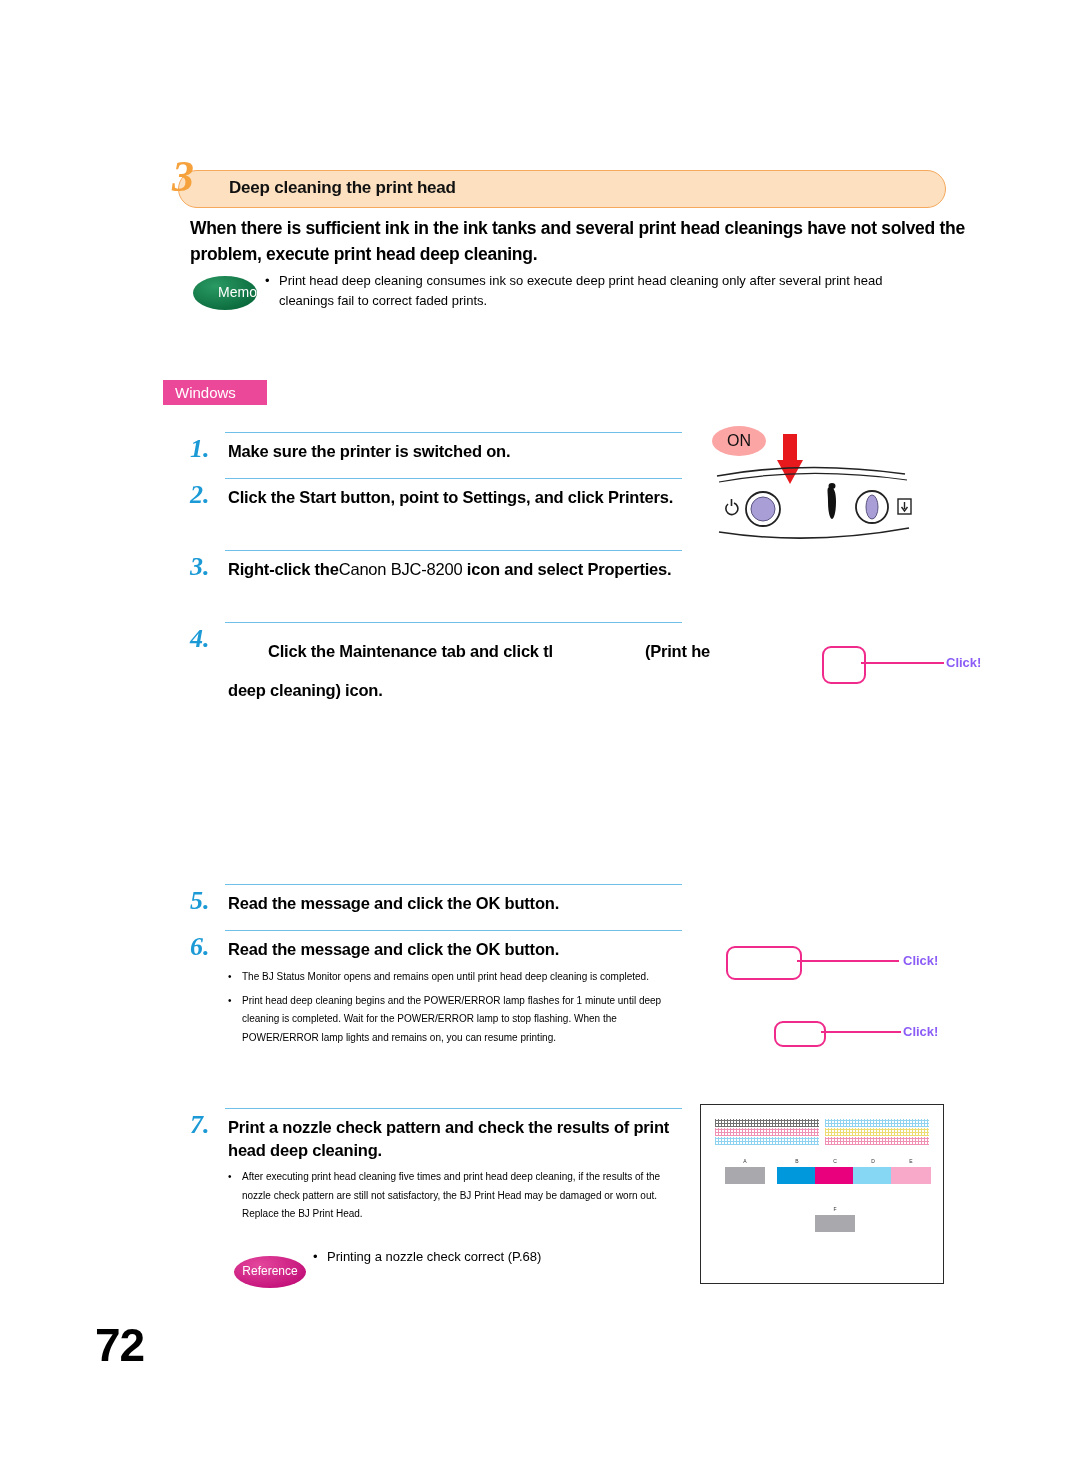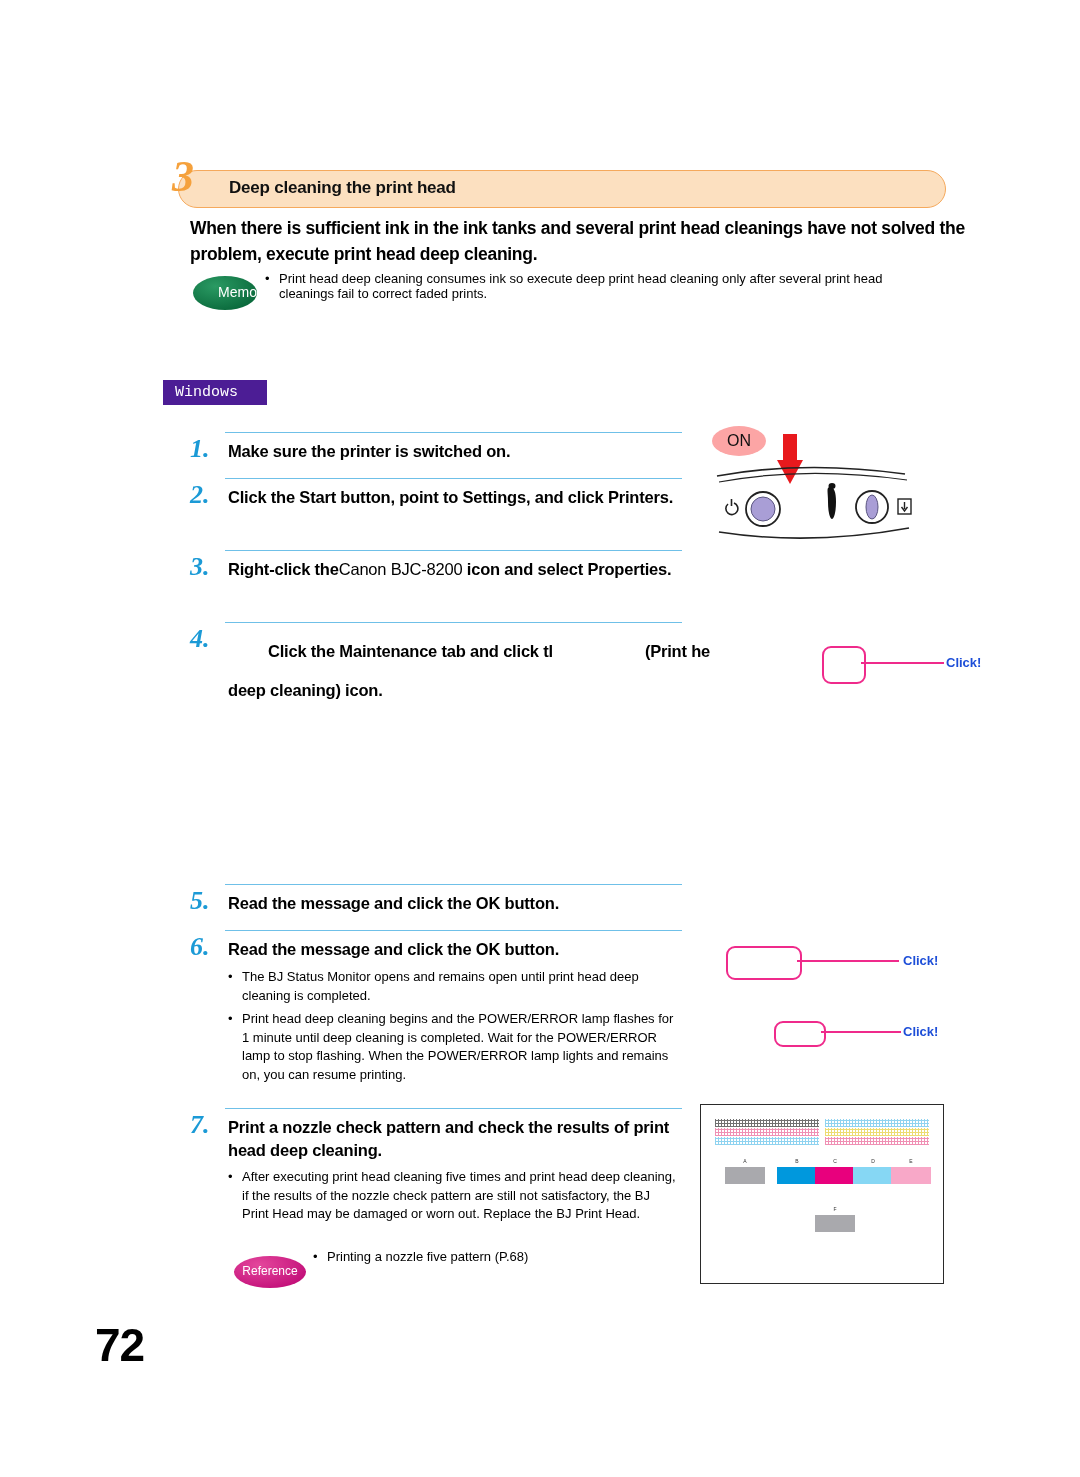--- a/index.html
+++ b/index.html
@@ -79,42 +79,41 @@
     text-align: right;
     font-size: 14px;
     color: #ffffff;
   }
   #memo-text {
     position: absolute;
     left: 265px;
     top: 271px;
     width: 660px;
     font-size: 13px;
-    line-height: 15px;
+    line-height: 20px;
   }
   .bullet-row {
     position: relative;
     padding-left: 14px;
   }
   .bullet-row::before {
     content: "\2022";
     position: absolute;
     left: 0;
     top: 0;
   }
 
   
   #windows-tab {
     position: absolute;
     left: 163px;
     top: 380px;
     width: 104px;
     height: 25px;
-    background: #4c1d95;
-    font-family: Liberation Mono, monospace;
+    background: #ec4899;
   }
   #windows-tab span {
     position: absolute;
     left: 12px;
     top: 4px;
     font-size: 15px;
     color: #ffffff;
   }
 
   
@@ -154,21 +153,21 @@
     line-height: 23px;
     letter-spacing: -0.2px;
   }
   .step-title .normal {
     font-weight: normal;
   }
   .step-body {
     position: absolute;
     left: 38px;
     width: 450px;
-    font-size: 13px;
+    font-size: 10px;
     line-height: 18.5px;
   }
   .step-body .bullet-row { margin-bottom: 5px; }
 
   
   #step-4-clip {
     position: absolute;
     left: 38px;
     top: 20px;
     width: 452px;
@@ -275,21 +274,21 @@
   }
   .callout-line {
     position: absolute;
     height: 2px;
     background: #ef2a8b;
   }
   .callout-label {
     position: absolute;
     font-size: 13px;
     font-weight: bold;
-    color: #1d4ed8;
+    color: #8b5cf6;
     white-space: nowrap;
     text-align: center;
   }
 
   
   #nozzle-sheet {
     position: absolute;
     left: 700px;
     top: 1104px;
     width: 244px;
@@ -392,21 +391,21 @@
   <div class="step-title">Print a nozzle check pattern and check the results of print head deep cleaning.</div>
   <div class="step-body" style="top:60px;">
     <div class="bullet-row">After executing print head cleaning five times and print head deep cleaning, if the results of the nozzle check pattern are still not satisfactory, the BJ Print Head may be damaged or worn out. Replace the BJ Print Head.</div>
   </div>
 </div>
 
 <div id="reference-badge">
   <span>Reference</span>
 </div>
 <div id="reference-list">
-  <div class="bullet-row">Printing a nozzle five pattern (P.68)</div>
+  <div class="bullet-row">Printing a nozzle check correct (P.68)</div>
 </div>
 
 <div id="page-number">72</div>
 
 <div id="printer-illustration">
   <div id="on-badge">
     <span>ON</span>
   </div>
   <div id="red-arrow">
     <div class="shaft"></div>

